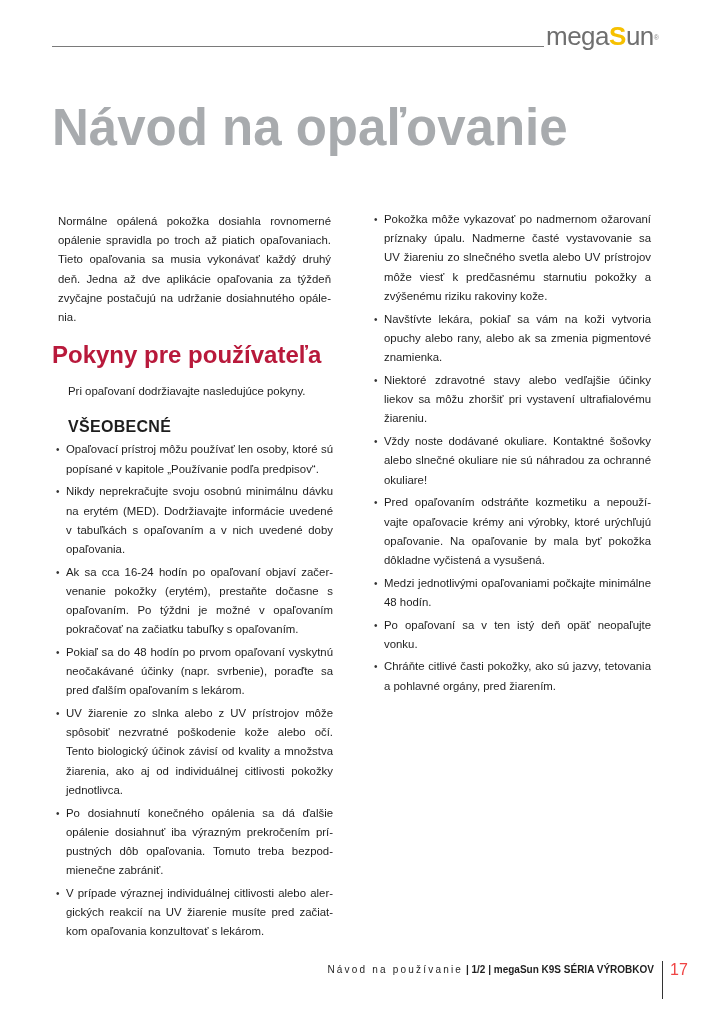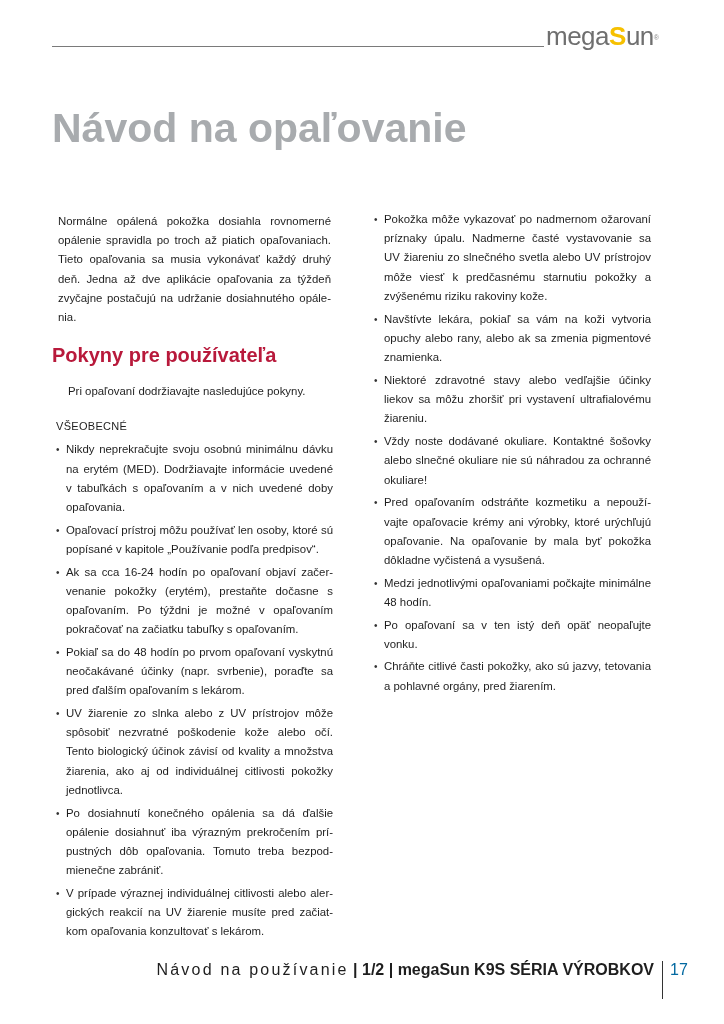--- a/index.html
+++ b/index.html
@@ -13,77 +13,77 @@
   }
   .logo {
     position: absolute; left: 546px; top: 21px; height: 30px;
     font-size: 26px; font-weight: 400; letter-spacing: -0.5px;
     color: #6f6f6f; line-height: 30px; white-space: nowrap;
   }
   .logo .s { color: #f6c000; font-weight: 700; }
   .logo .reg { font-size: 7px; vertical-align: top; position: relative; top: 2px; color: #888; }
   .title {
     position: absolute; left: 52px; top: 104px; margin: 0;
-    font-size: 41px; font-weight: 700; color: #a8abae; letter-spacing: 0px;
+    font-size: 51px; font-weight: 700; color: #a8abae; letter-spacing: 0px;
     line-height: 48px; white-space: nowrap;
   }
   .col {
     position: absolute; top: 206px; width: 285px;
     font-size: 11.4px; line-height: 19.2px;
   }
   .col.left { left: 52px; }
   .col.right { left: 370px; }
   .just { text-align: justify; margin: 6px; hyphens: manual; }
   .section-heading {
-    margin: 17px 0 0 0; color: #b8193b; font-size: 20px; font-weight: 700; line-height: 22px;
+    margin: 17px 0 0 0; color: #b8193b; font-size: 24px; font-weight: 700; line-height: 22px;
   }
   .intro { margin: 16px; }
   .sub-heading {
-    margin: 16px 0 0 4px; font-weight: 400; font-size: 11px; letter-spacing: 0.3px; line-height: 19px;
+    margin: 16px 0 0 16px; font-weight: 700; font-size: 16px; letter-spacing: 0.3px; line-height: 19px;
   }
   ul.bullets { list-style: none; margin: 4px; padding: 0; }
   ul.bullets li {
     position: relative; padding-left: 10px; margin: 0 0 3.5px 0;
     text-align: justify;
   }
   ul.bullets li::before {
     content: "\2022"; position: absolute; left: 0; top: 0; font-size: 10px; color: #333;
   }
   .right .sub-heading { margin-top: 22px; }
   .footer {
-    position: absolute; right: 70px; top: 963px; font-size: 16px; color: #1e1e1e;
+    position: absolute; right: 70px; top: 963px; font-size: 10px; color: #1e1e1e;
     white-space: nowrap; line-height: 14px;
   }
   .footer .doc { letter-spacing: 2.2px; }
   .footer .sep, .footer .series, .footer .part { font-weight: 700; }
   .footer-vline {
     position: absolute; left: 662px; top: 961px; width: 1px; height: 38px; background: #333;
   }
   .page-number {
-    position: absolute; left: 670px; top: 960px; font-size: 16px; color: #0369a1; line-height: 20px;
+    position: absolute; left: 670px; top: 960px; font-size: 16px; color: #ef4444; line-height: 20px;
   }
 </style>
 </head>
 <body>
 
 <div class="header-rule"></div>
 <div class="logo"><span>mega</span><span class="s">S</span><span>un</span><span class="reg">®</span></div>
 
 <h1 class="title">Návod na opaľovanie</h1>
 
 <div class="col left">
   <p class="just">Normálne opálená pokožka dosiahla rovnomerné opálenie spravidla po troch až piatich opaľovaniach. Tieto opaľovania sa musia vykonávať každý druhý deň. Jedna až dve aplikácie opaľovania za týždeň zvyčajne postačujú na udržanie dosiahnutého opále­nia.</p>
 
   <h2 class="section-heading">Pokyny pre používateľa</h2>
   <p class="intro">Pri opaľovaní dodržiavajte nasledujúce pokyny.</p>
 
   <h3 class="sub-heading">VŠEOBECNÉ</h3>
   <ul class="bullets">
+    <li>Opaľovací prístroj môžu používať len osoby, ktoré sú popísané v kapitole „Používanie podľa predpi­sov“.</li>
     <li>Nikdy neprekračujte svoju osobnú minimálnu dávku na erytém (MED). Dodržiavajte informácie uvedené v tabuľkách s opaľovaním a v nich uvedené doby opaľovania.</li>
-    <li>Opaľovací prístroj môžu používať len osoby, ktoré sú popísané v kapitole „Používanie podľa predpi­sov“.</li>
     <li>Ak sa cca 16-24 hodín po opaľovaní objaví začer­venanie pokožky (erytém), prestaňte dočasne s opaľovaním. Po týždni je možné v opaľovaním pokračovať na začiatku tabuľky s opaľovaním.</li>
     <li>Pokiaľ sa do 48 hodín po prvom opaľovaní vyskytnú neočakávané účinky (napr. svrbenie), poraďte sa pred ďalším opaľovaním s lekárom.</li>
     <li>UV žiarenie zo slnka alebo z UV prístrojov môže spôsobiť nezvratné poškodenie kože alebo očí. Tento biologický účinok závisí od kvality a množstva žiarenia, ako aj od individuálnej citlivosti pokožky jednotlivca.</li>
     <li>Po dosiahnutí konečného opálenia sa dá ďalšie opálenie dosiahnuť iba výrazným prekročením prí­pustných dôb opaľovania. Tomuto treba bezpod­mienečne zabrániť.</li>
     <li>V prípade výraznej individuálnej citlivosti alebo aler­gických reakcií na UV žiarenie musíte pred začiat­kom opaľovania konzultovať s lekárom.</li>
   </ul>
 </div>
 
 <div class="col right">
   <ul class="bullets">

